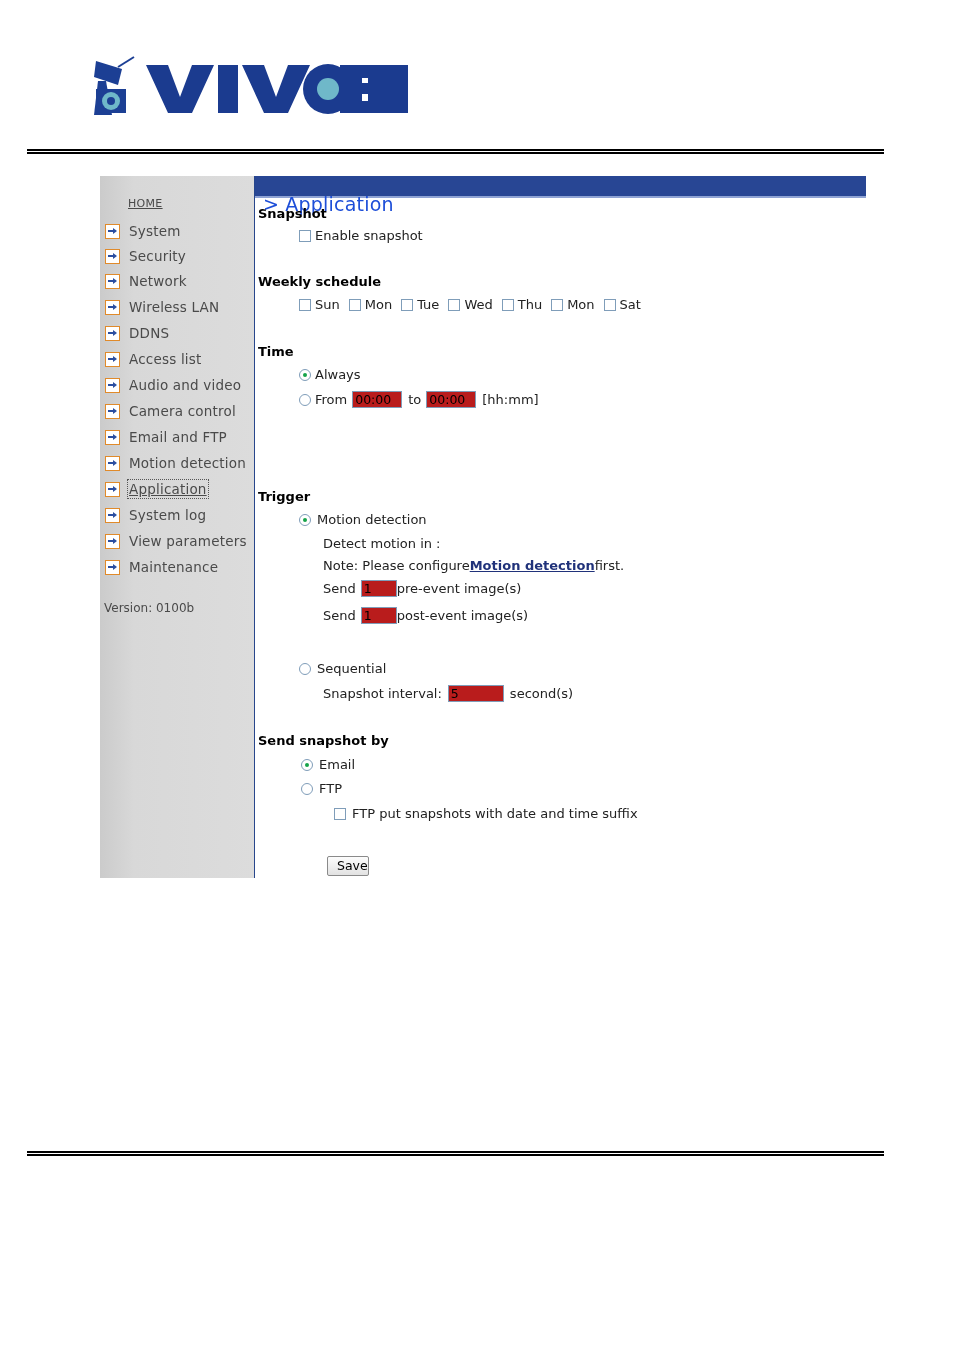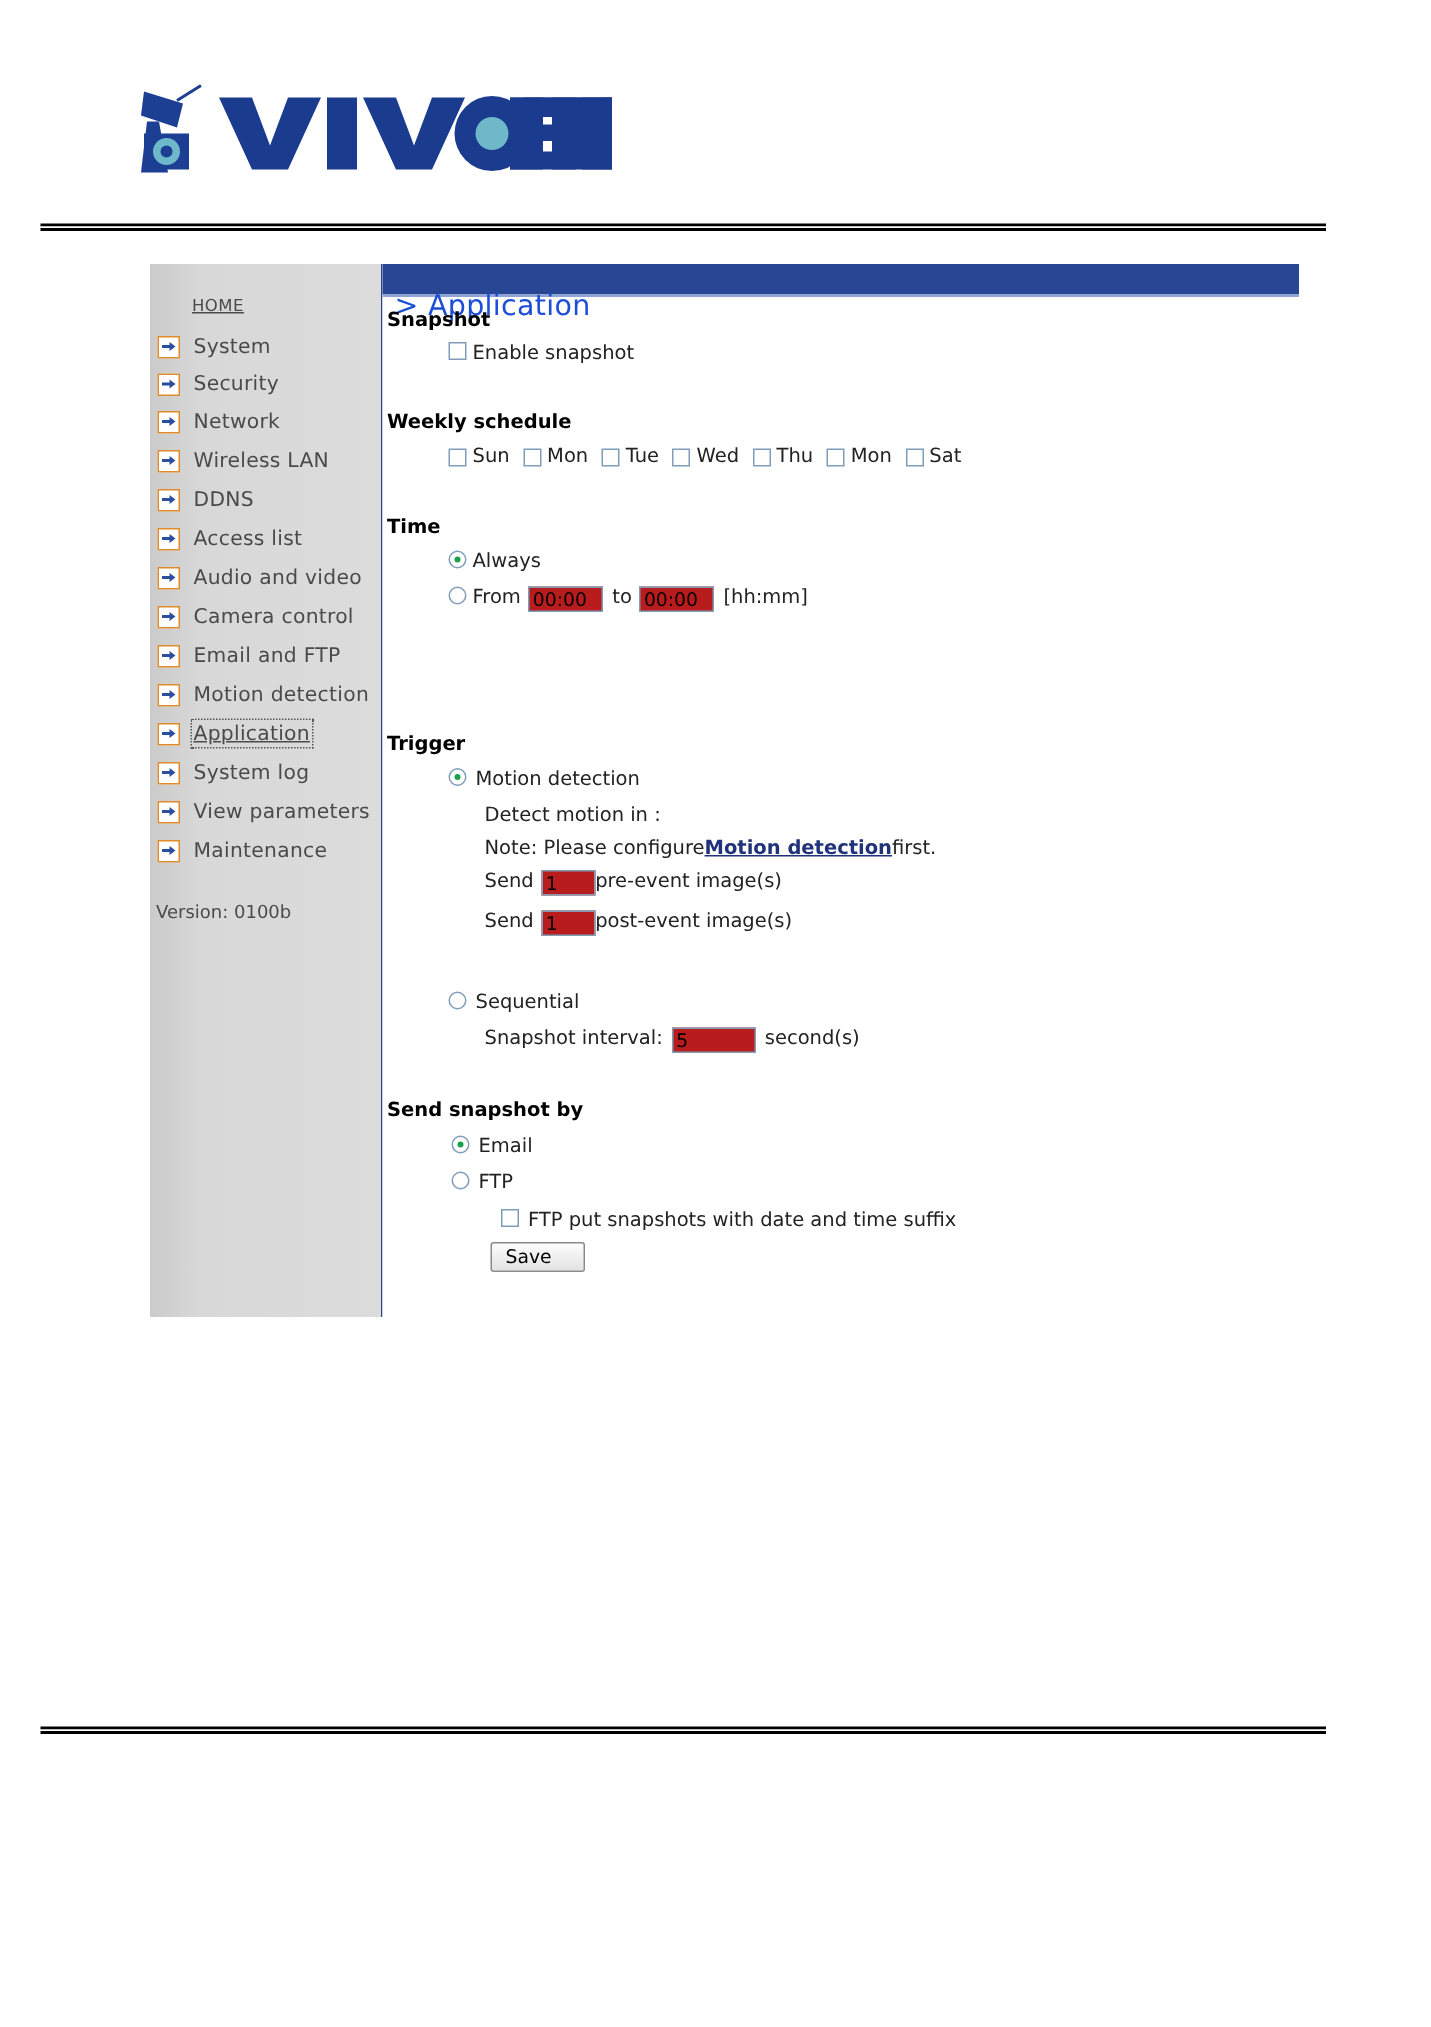--- a/index.html
+++ b/index.html
@@ -180,21 +180,21 @@
   .section-title {
     position: absolute;
     font-weight: bold;
     font-size: 13px;
     color: #000000;
     white-space: nowrap;
   }
   .form-row {
     position: absolute;
     display: flex;
-    align-items: flex-start;
+    align-items: center;
     white-space: nowrap;
     font-size: 13px;
     color: #222222;
   }
 
   
   .cb {
     width: 12px;
     height: 12px;
     border: 1px solid #7f9db9;
@@ -253,23 +253,24 @@
     text-decoration: underline;
   }
 
   .save-btn {
     border: 1px solid #8a8a8a;
     border-radius: 2px;
     background: linear-gradient(to bottom, #fdfdfd 0%, #eeeeee 55%, #e2e2e2 100%);
     font-family: "DejaVu Sans", "Liberation Sans", sans-serif;
     font-size: 12.5px;
     color: #000000;
-    padding: 2px 21px 3px 9px;
+    padding: 2px 0 3px 9px;
     line-height: 13px;
     cursor: default;
+    margin-top: 28px;
   }
 
   .day-group { display: flex; align-items: center; }
   .day-item { display: flex; align-items: center; margin-right: 9px; }
   .day-item:last-child { margin-right: 0; }
 </style>
 </head>
 <body>
 
 <div id="logo-area">

